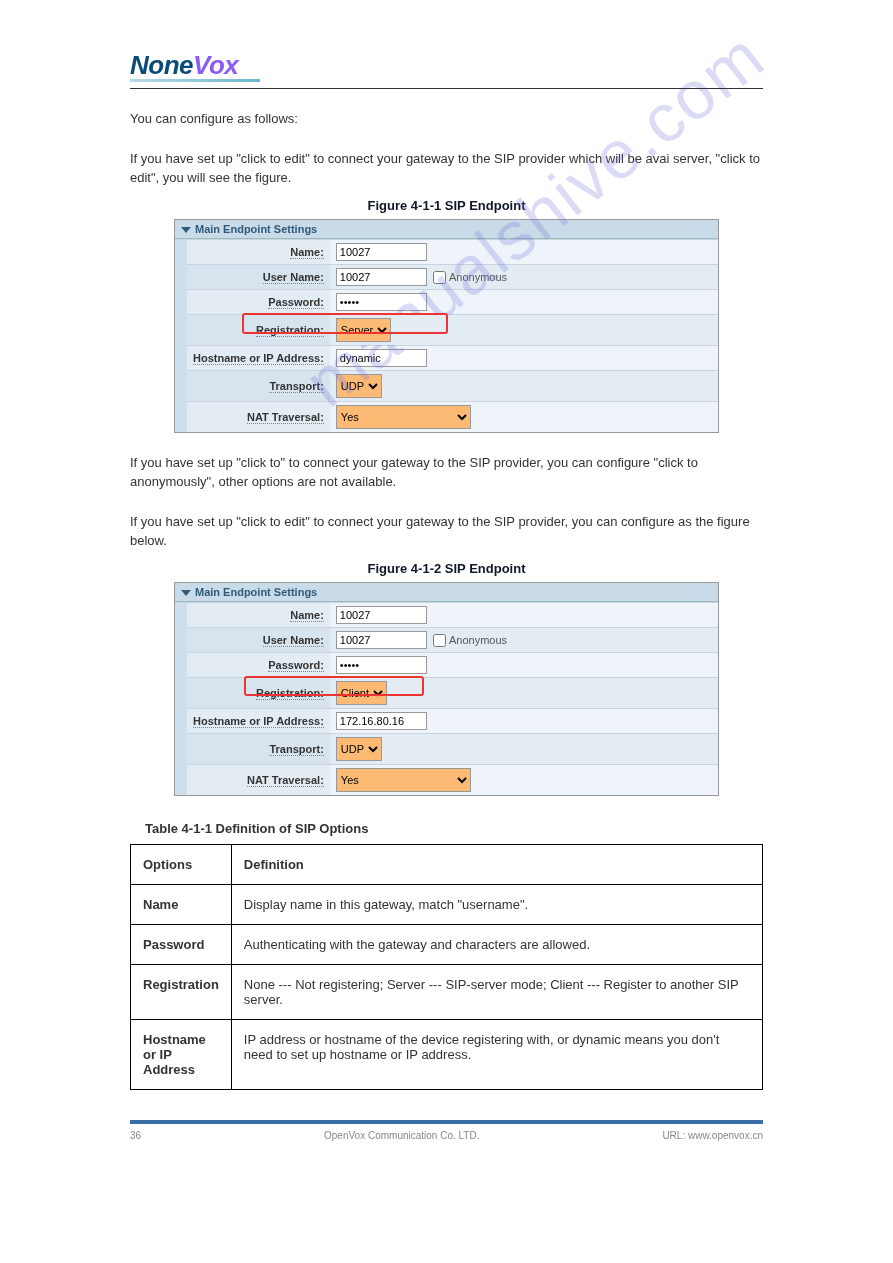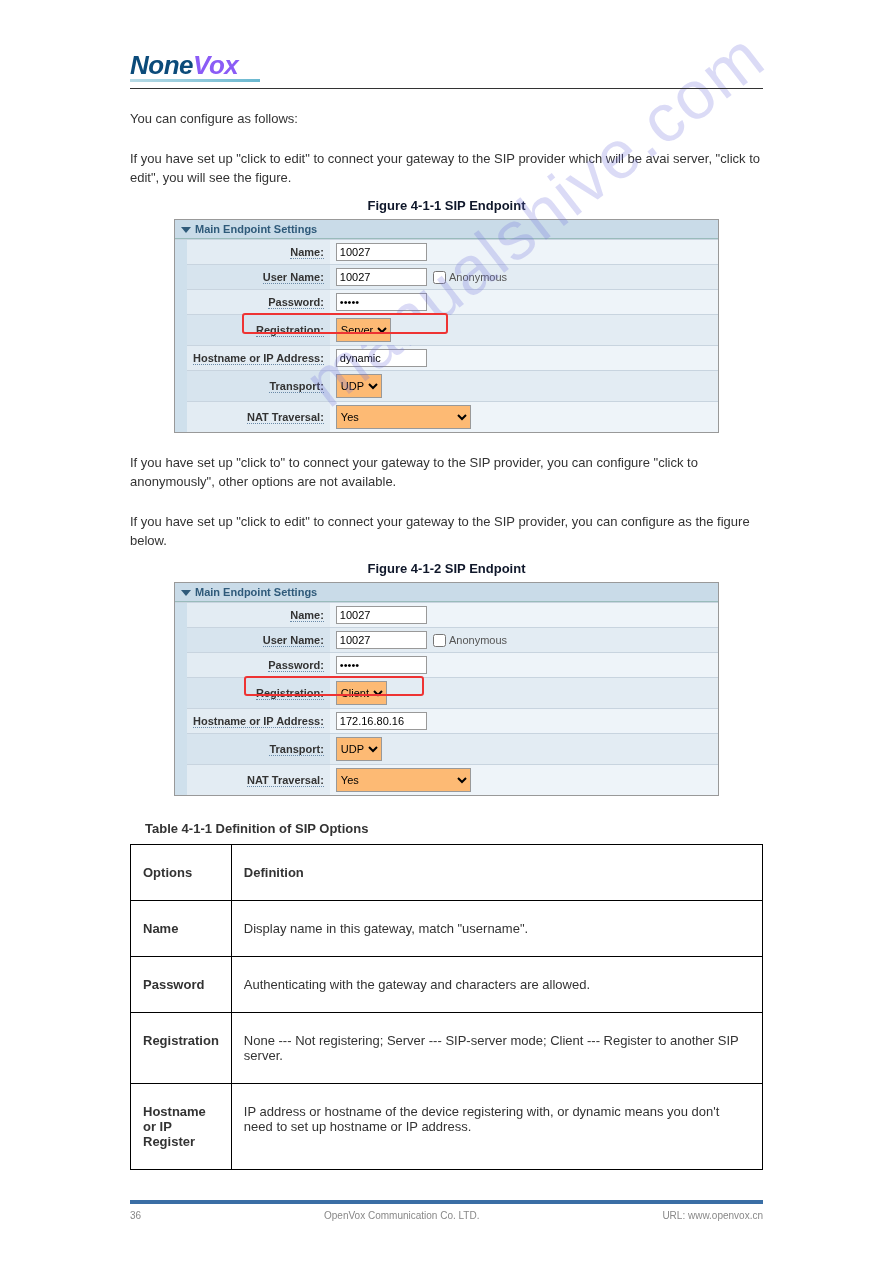--- a/index.html
+++ b/index.html
@@ -26,21 +26,21 @@
   .row-alt td.lbl { background: #d7e4ee; }
   .form-table .stripe { width: 8px; background: #cfe0ec; }
   .input-text { width: 91px; height: 18px; border: 1px solid #999; padding: 1px 3px; font-size: 11px; background: #fff; }
   .select-sm { height: 24px; border: 1px solid #999; font-size: 11px; background: #fdba74; }
   .select-wide { width: 135px; }
   .checkbox-sm { vertical-align: middle; }
   .anon-label { font-size: 11px; color: #555; margin-left: 3px; }
   .hl-overlay { position: absolute; left: 66px; top: -1px; width: 190px; height: 20px; border: 2px solid #e33; border-radius: 3px; pointer-events: none; }
   .def-title { font-weight: bold; margin: 25px 0 8px 15px; font-size: 13px; }
   .def-table { width: 100%; border-collapse: collapse; margin-top: 4px; }
-  .def-table th, .def-table td { border: 1px solid #000; padding: 20px 12px; font-size: 13px; vertical-align: top; text-align: left; }
+  .def-table th, .def-table td { border: 1px solid #000; padding: 12px 12px; font-size: 13px; vertical-align: top; text-align: left; }
   .def-table th { font-weight: bold; }
   .def-table .opt { width: 100px; font-weight: bold; }
   .footer-bar { margin-top: 30px; height: 4px; background: #3a6ea5; }
   .footer { display: flex; justify-content: space-between; font-size: 10px; color: #888; padding-top: 6px; }
   .watermark { position: absolute; left: 290px; top: 360px; font-size: 68px; color: rgba(110,110,220,0.25); transform: rotate(-38deg); transform-origin: left top; font-weight: 400; pointer-events: none; letter-spacing: 2px; font-family: Arial, sans-serif; }
   .reg-row { position: relative; }
 </style>
 </head>
 <body>
 
@@ -166,21 +166,21 @@
     </tr>
     <tr>
       <td class="opt">Password</td>
       <td>Authenticating with the gateway and characters are allowed.</td>
     </tr>
     <tr>
       <td class="opt">Registration</td>
       <td>None --- Not registering; Server --- SIP-server mode; Client --- Register to another SIP server.</td>
     </tr>
     <tr>
-      <td class="opt">Hostname or IP Register</td>
+      <td class="opt">Hostname or IP Address</td>
       <td>IP address or hostname of the device registering with, or dynamic means you don't need to set up hostname or IP address.</td>
     </tr>
   </tbody>
     </table>
 
   <div class="footer-bar"></div>
   <div class="footer">
     <span>36</span>
     <span>OpenVox Communication Co. LTD.</span>
     <span>URL: www.openvox.cn</span>

